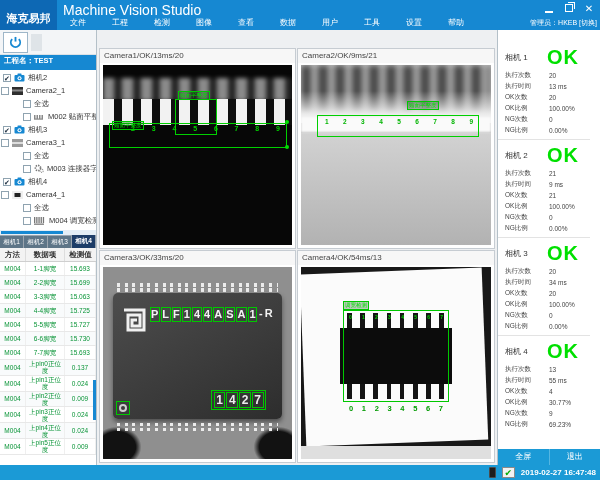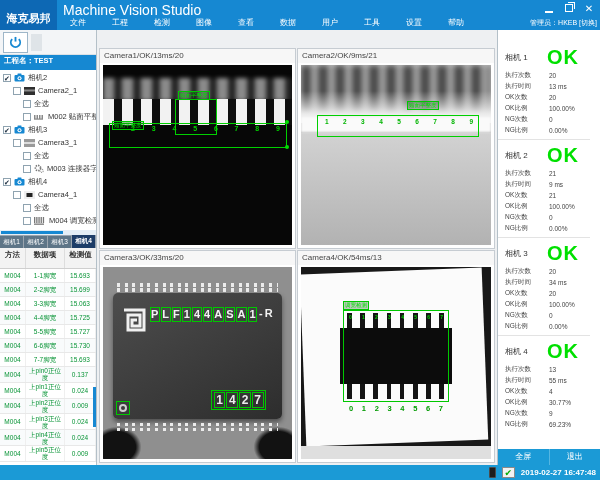--- a/index.html
+++ b/index.html
@@ -22,30 +22,30 @@
 .res-glyph::after{content:"";position:absolute;left:2px;top:-3px;width:6px;height:6px;border:1px solid #fff;border-left:none;border-bottom:none}
 
 
 .sidebar{position:absolute;left:0;top:30px;width:97px;height:435px;background:#fff;border-right:1px solid #b4c0c8;display:flex;flex-direction:column}
 .side-toolbar{height:25px;background:#f3f5f7;border-bottom:1px solid #dbe1e6;position:relative;flex:none}
 .power-btn{position:absolute;left:3px;top:2px;width:25px;height:21px;background:#fff;border:1px solid #9eb6c8;display:flex;align-items:center;justify-content:center}
 .tool-slot{position:absolute;left:31px;top:4px;width:11px;height:17px;background:#dfe4e8}
 .side-proj{height:15px;background:#1688d2;color:#fff;font-size:7.5px;line-height:12px;padding-left:4px;font-weight:bold;flex:none}
 .tree{height:160px;overflow:hidden;font-size:7.5px;color:#333;padding-top:1px;flex:none}
 .trow{height:13px;display:flex;align-items:center;gap:3px;white-space:nowrap}
-.lvl0{padding-left:3px}.lvl1{padding-left:13px}.lvl2{padding-left:23px}
+.lvl0{padding-left:3px}.lvl1{padding-left:1px}.lvl2{padding-left:23px}
 .cb{width:8px;height:8px;border:1px solid #8fa3b0;background:#fff;font-size:7px;line-height:7px;text-align:center;color:#234;flex:none}
 .ticon{flex:none;display:flex;align-items:center}
 .hscroll{height:5px;background:#e4eef6;position:relative;flex:none}
 .hthumb{position:absolute;left:1px;top:1px;width:62px;height:3px;background:#1688d2}
 .tabs{height:13px;background:#9aa4ae;display:flex;align-items:flex-end;flex:none}
 .tab{flex:1;height:12px;background:#5e7587;color:#fff;font-size:6.5px;line-height:12px;text-align:center;margin-right:1px;overflow:hidden}
 .tab.active{background:#1d3d68;height:13px;font-weight:bold}
 .ttitle{height:13px;background:#209ccd;color:#fff;font-size:8px;line-height:13px;text-align:center;flex:none}
-.thead{height:21px;display:flex;background:#f3f3f3;border-bottom:1px solid #cfcfcf;font-size:7.5px;font-weight:bold;color:#333;flex:none}
+.thead{height:14px;display:flex;background:#f3f3f3;border-bottom:1px solid #cfcfcf;font-size:7.5px;font-weight:bold;color:#333;flex:none}
 .thc{line-height:13px;text-align:center;border-right:1px solid #ddd}
 .c1{width:26px}.c2{width:39px}.c3{width:31px;border-right:none}
 .tbody{position:relative;flex:1;background:#fff;overflow:hidden}
 .drow{display:flex;border-bottom:1px solid #e8e8e8;color:#089436;font-size:6.5px;text-align:center}
 .drow.alt{background:#f9fbfc}
 .r1{height:14px}.r2{height:15.8px}
 .tc{display:flex;align-items:center;justify-content:center;border-right:1px solid #efefef;line-height:7px;word-break:break-all;padding:0 1px}
 .vthumb{position:absolute;right:0;top:118px;width:3px;height:40px;background:#1688d2}
 
 

